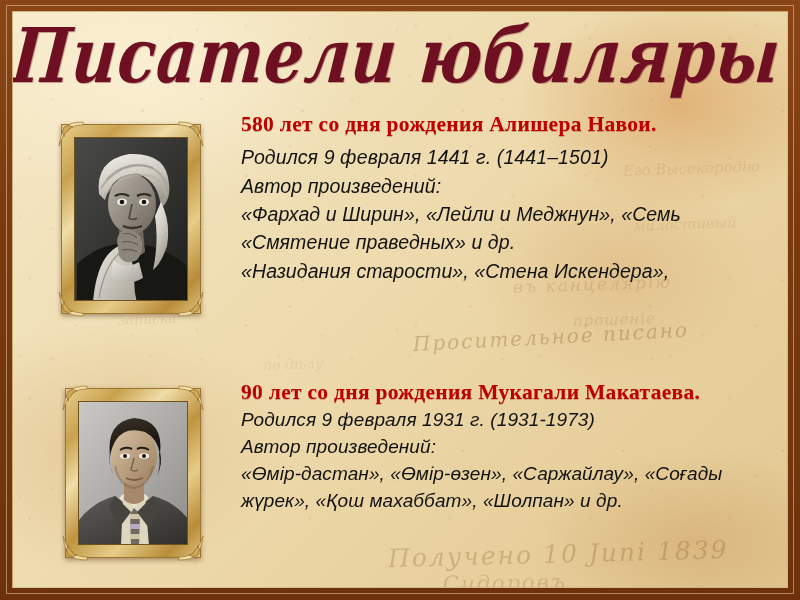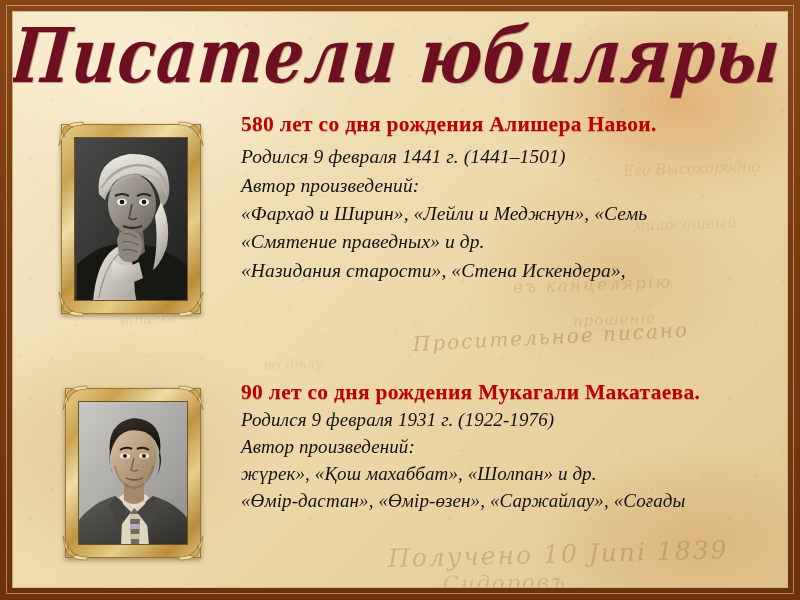--- a/index.html
+++ b/index.html
@@ -147,21 +147,21 @@
     font-weight:bold;
     font-size:21.5px;
     color:#C00000;
     letter-spacing:.3px;
     line-height:1.12;
     margin-bottom:7px;
     text-shadow:0 1px 0 rgba(120,0,0,.25);
   }
   #entry-2 .headline{ margin-bottom:3px; }
   .bodyline{
-    font-family:Liberation Serif, serif;
+    font-family:Liberation Sans, sans-serif;
     font-style:italic;
     font-size:19.5px;
     color:#121212;
     line-height:1.46;
     letter-spacing:.1px;
     white-space:nowrap;
   }
   #entry-2 .bodyline{ font-size:19px; line-height:1.42; }
 </style>
 </head>
@@ -366,21 +366,21 @@
         <span class="orn br">
           <svg viewBox="0 0 26 26">
               <path d="M25 1 Q12 1 8 6 Q3 10 1 25 Q5 13 10 9 Q15 4 25 4 Z" fill="#f0dda6" stroke="#9c7530" stroke-width=".7"></path>
               <path d="M6 6 q5-3 9 0 q-5 1-6 5 q-3 1-3 5 q-3-5 0-10Z" fill="#cfa857" stroke="#8a6726" stroke-width=".6"></path>
             </svg>
         </span>
       </div>
 
       <div class="textcol">
         <div class="headline">90 лет со дня рождения Мукагали Макатаева.</div>
-        <div class="bodyline">Родился 9 февраля 1931 г. (1922-1976)</div>
+        <div class="bodyline">Родился 9 февраля 1931 г. (1931-1973)</div>
         <div class="bodyline">Автор произведений:</div>
+        <div class="bodyline">«Өмір-дастан», «Өмір-өзен», «Саржайлау», «Соғады</div>
         <div class="bodyline">жүрек», «Қош махаббат», «Шолпан» и др.</div>
-        <div class="bodyline">«Өмір-дастан», «Өмір-өзен», «Саржайлау», «Соғады</div>
       </div>
     </div>
 
   </div>
 </div>
 
 </body></html>

